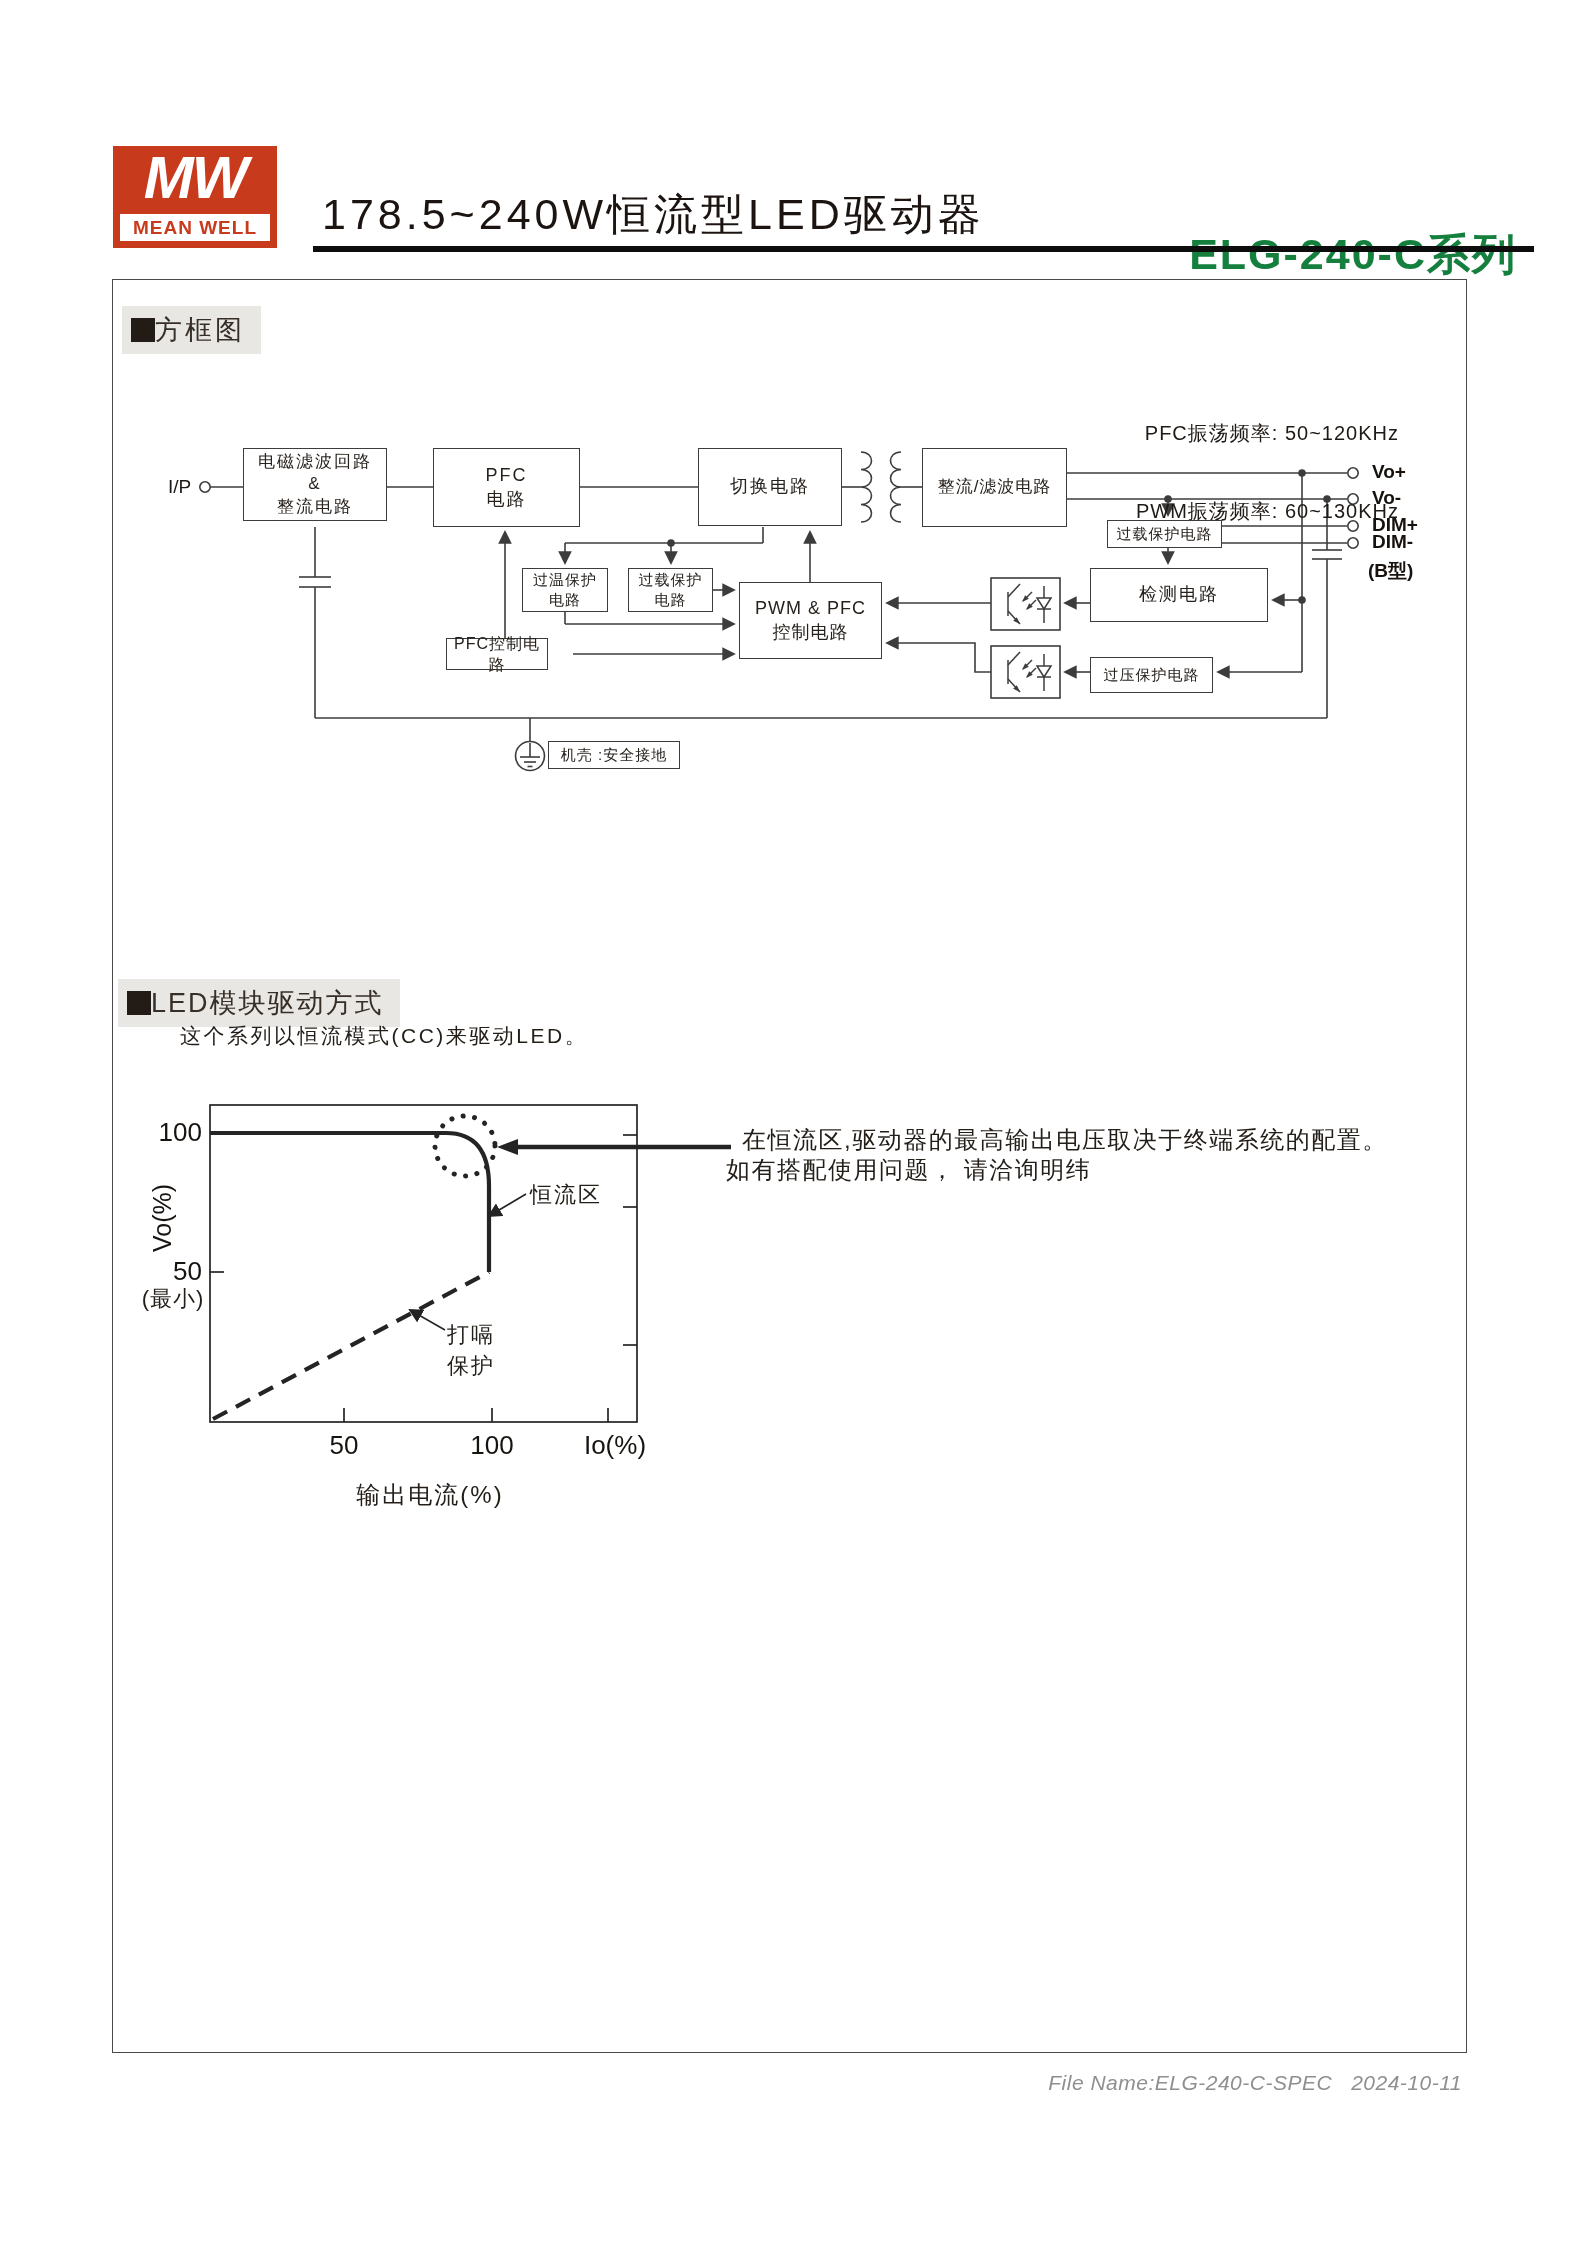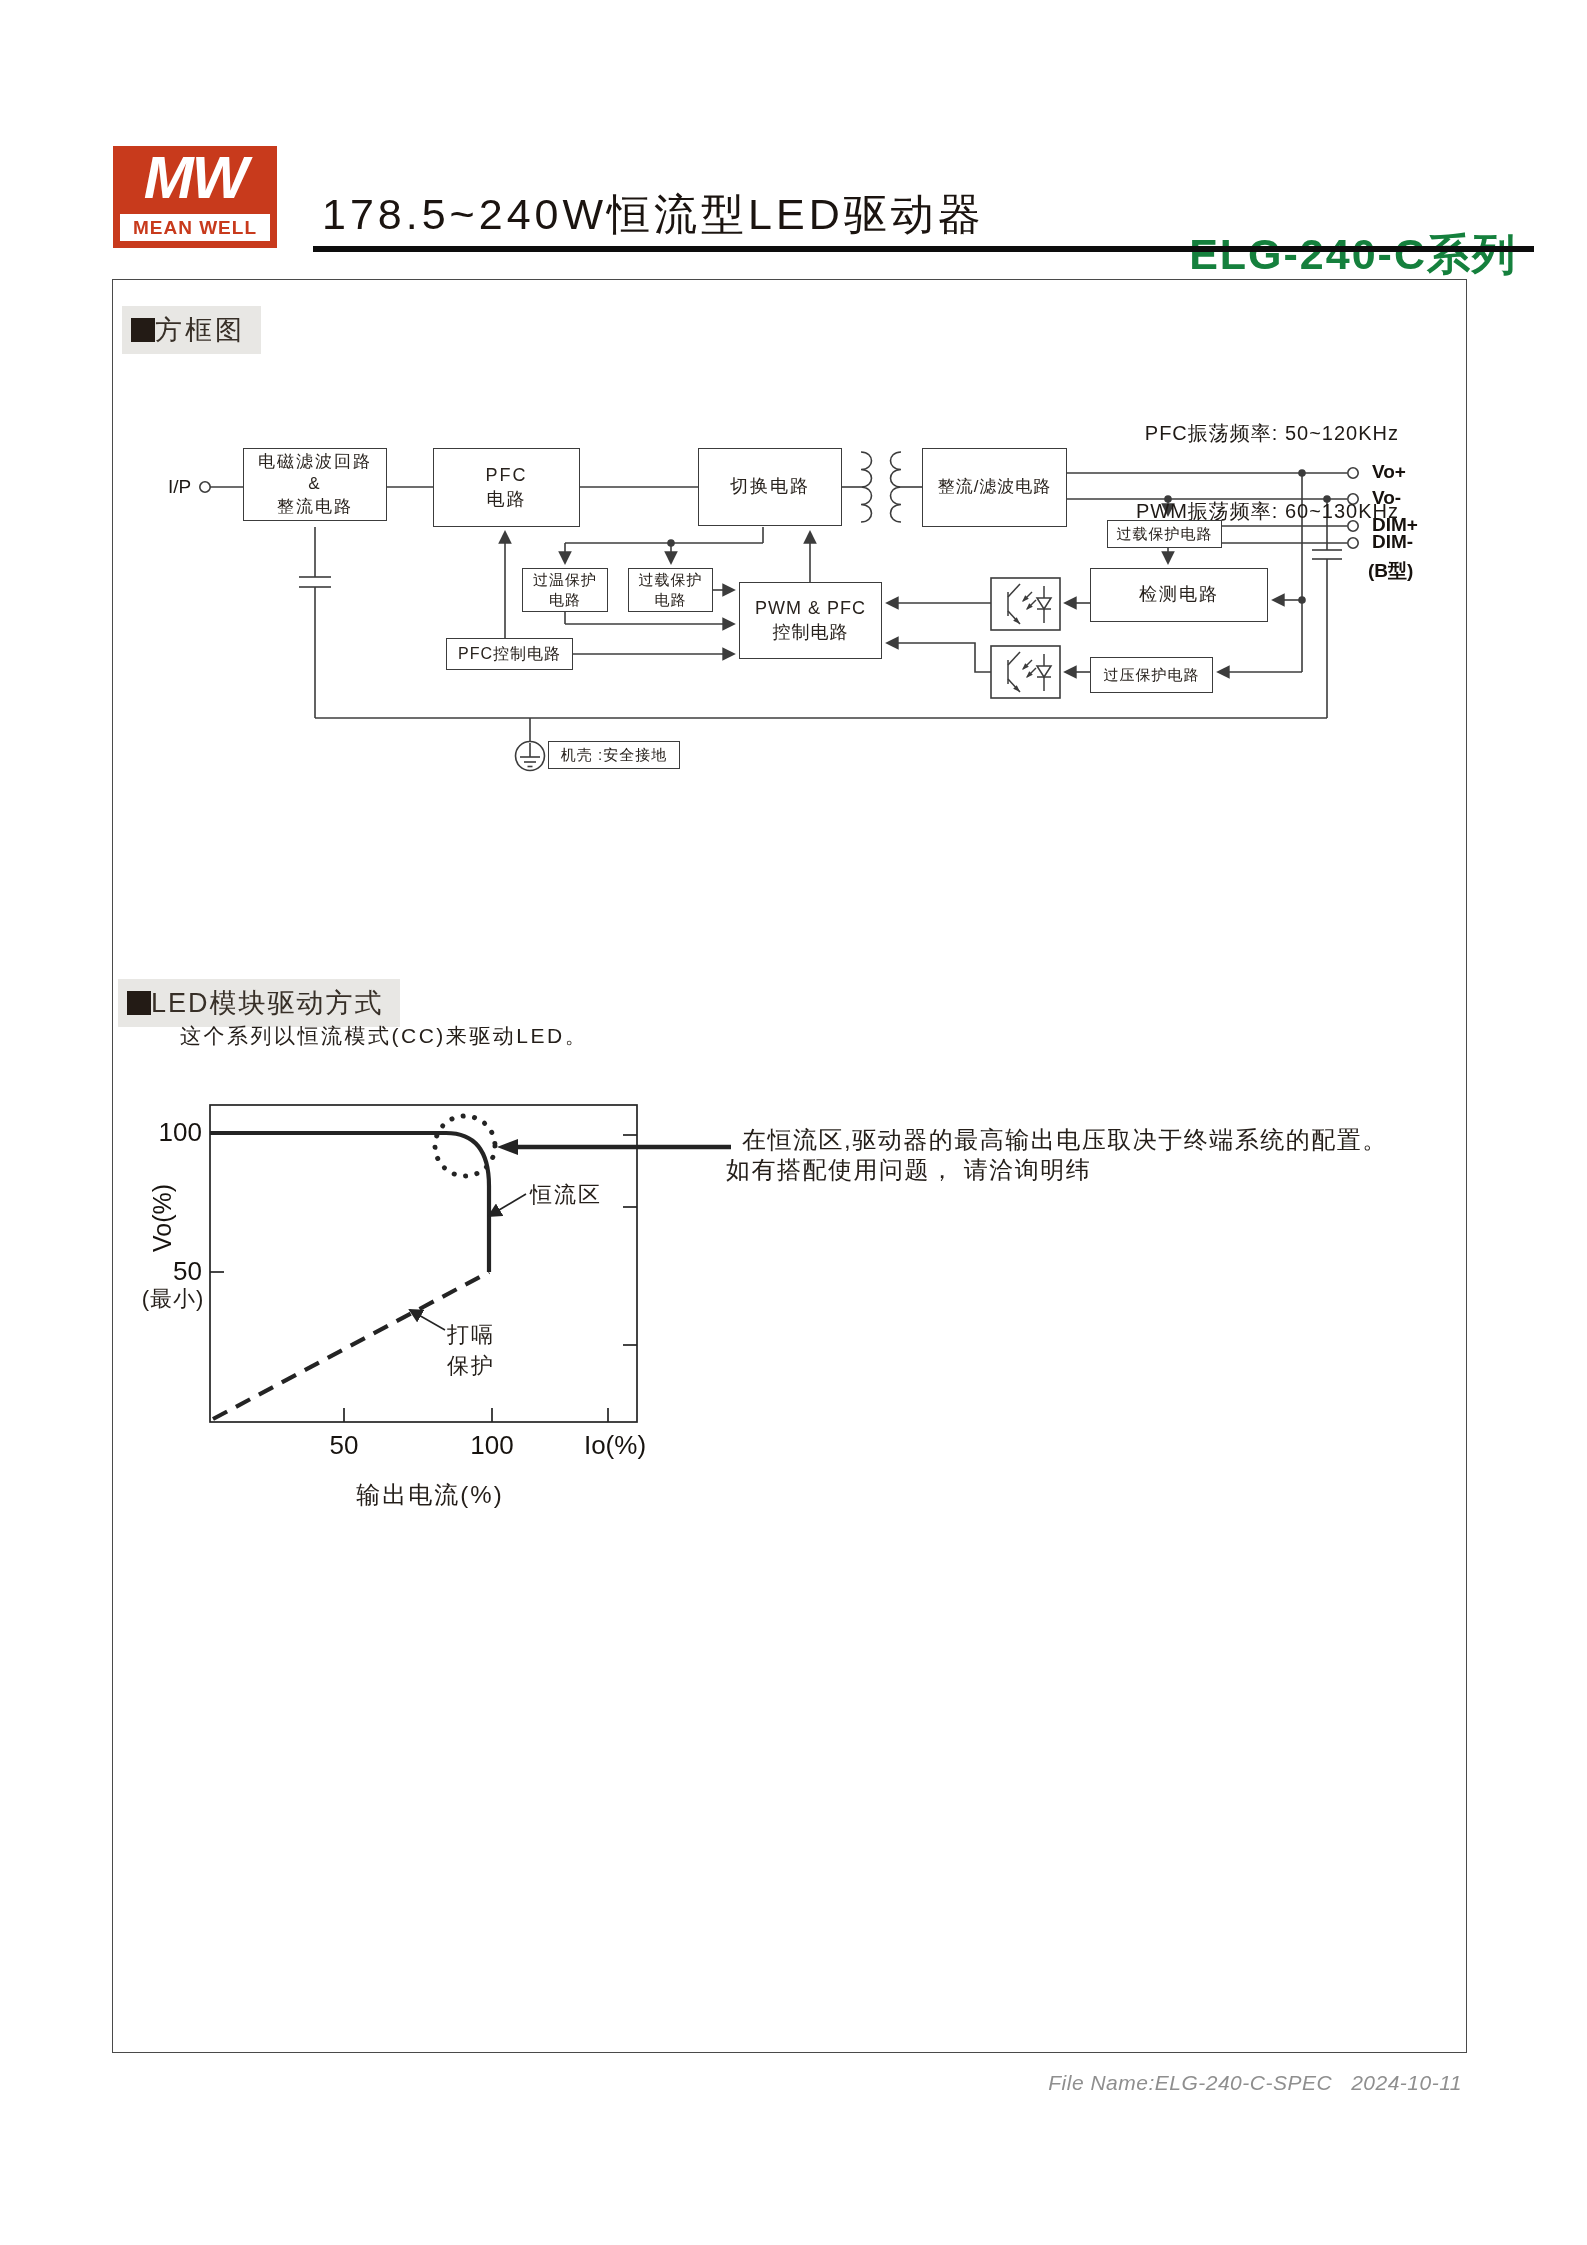--- a/index.html
+++ b/index.html
@@ -224,21 +224,21 @@
 <div class="abs blk" style="left:433px;top:448px;width:147px;height:79px;font-size:18px;">PFC
 电路</div>
 <div class="abs blk" style="left:698px;top:448px;width:144px;height:78px;font-size:18px;">切换电路</div>
 <div class="abs blk" style="left:922px;top:448px;width:145px;height:79px;font-size:17px;letter-spacing:1px;">整流/滤波电路</div>
 <div class="abs blk" style="left:522px;top:568px;width:86px;height:44px;font-size:15px;letter-spacing:1px;">过温保护
 电路</div>
 <div class="abs blk" style="left:628px;top:568px;width:85px;height:44px;font-size:15px;letter-spacing:1px;">过载保护
 电路</div>
 <div class="abs blk" style="left:739px;top:582px;width:143px;height:77px;font-size:18px;letter-spacing:1px;">PWM &amp; PFC
 控制电路</div>
-<div class="abs blk" style="left:446px;top:638px;width:127px;height:32px;font-size:16px;letter-spacing:1px;">PFC控制电路</div>
+<div class="abs blk" style="left:446px;top:638px;width:102px;height:32px;font-size:16px;letter-spacing:1px;">PFC控制电路</div>
 <div class="abs blk" style="left:1107px;top:520px;width:115px;height:28px;font-size:15px;letter-spacing:1px;">过载保护电路</div>
 <div class="abs blk" style="left:1090px;top:568px;width:178px;height:54px;font-size:18px;">检测电路</div>
 <div class="abs blk" style="left:1090px;top:657px;width:123px;height:36px;font-size:15px;letter-spacing:1px;">过压保护电路</div>
 <div class="abs blk" style="left:548px;top:741px;width:132px;height:28px;font-size:15px;letter-spacing:1px;">机壳 :安全接地</div>
 
 <div class="abs lab" style="left:168px;top:476px;font-size:19px;">I/P</div>
 <div class="abs term-lab" style="left:1372px;top:461px;">Vo+</div>
 <div class="abs term-lab" style="left:1372px;top:487px;">Vo-</div>
 <div class="abs term-lab" style="left:1372px;top:514px;">DIM+</div>
 <div class="abs term-lab" style="left:1372px;top:531px;">DIM-</div>

